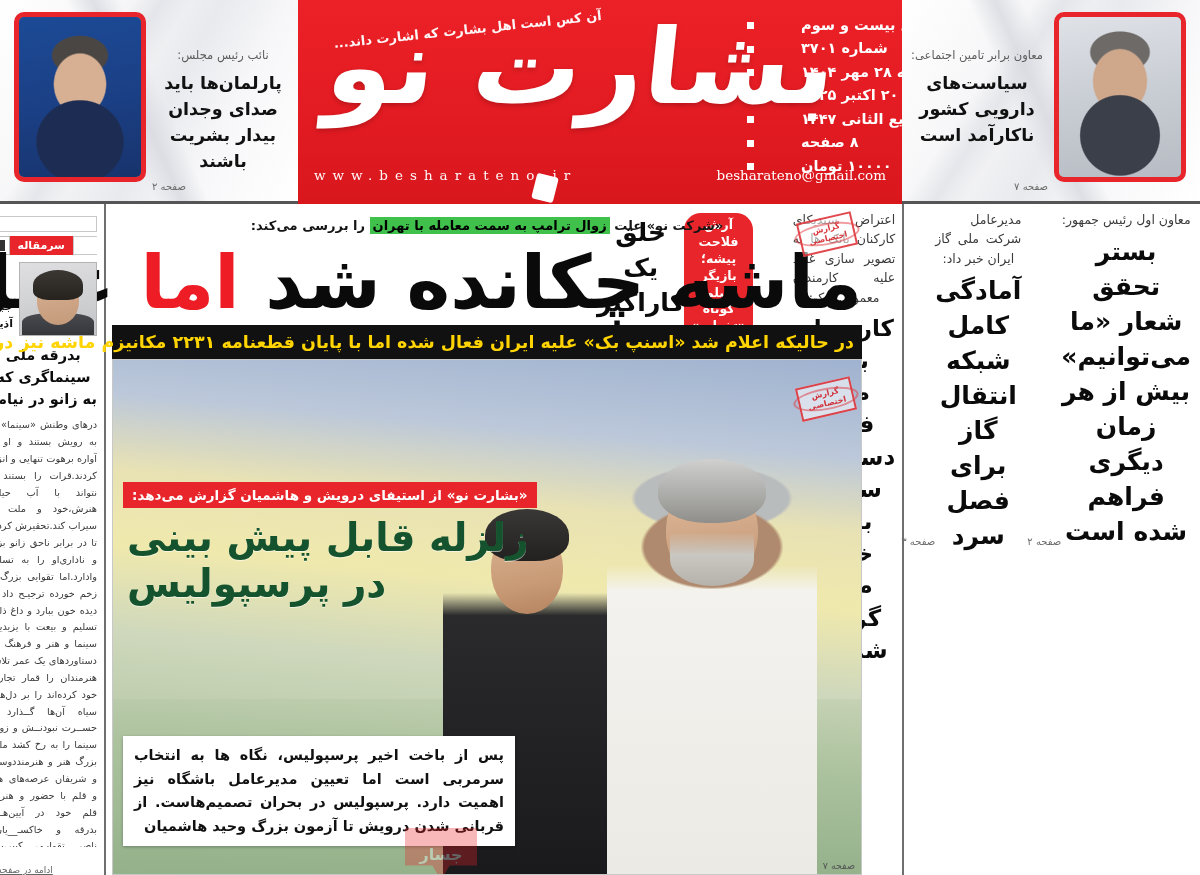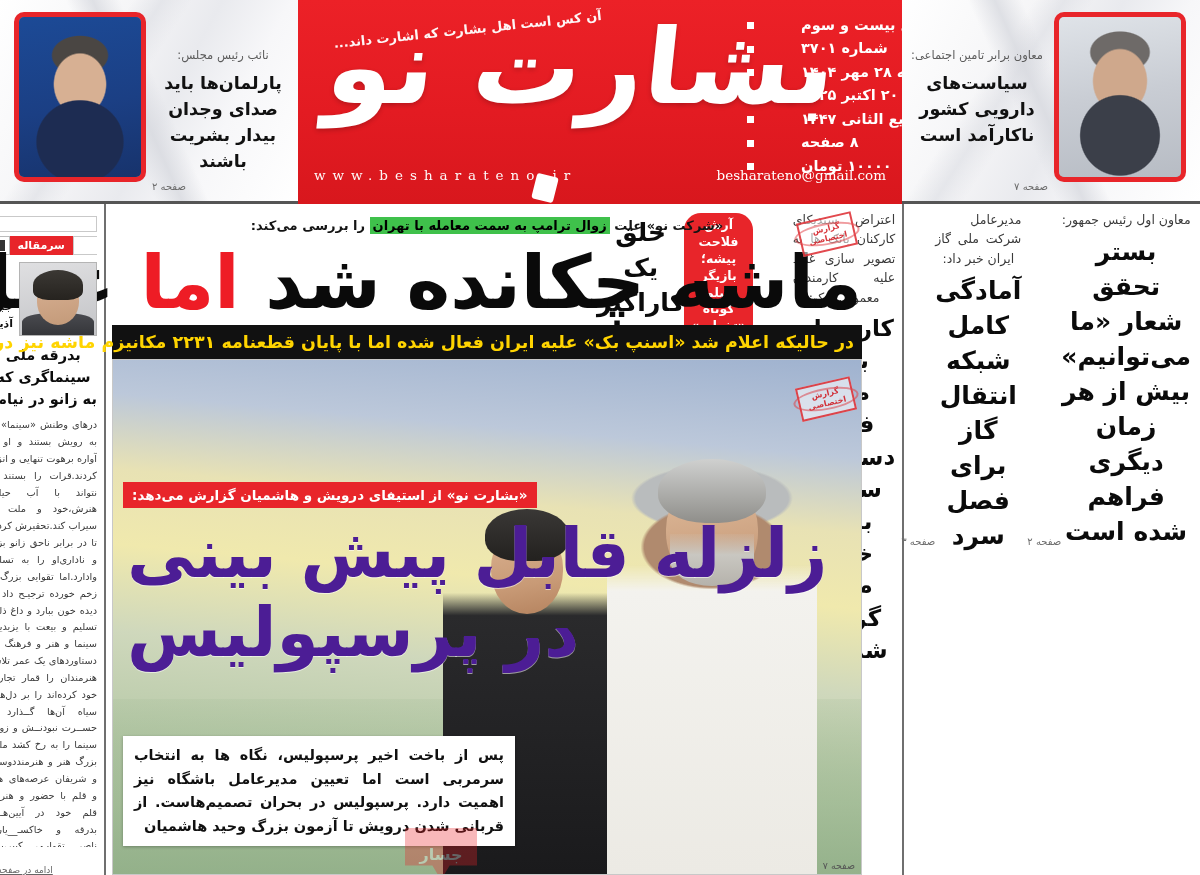--- a/index.html
+++ b/index.html
@@ -277,22 +277,22 @@
     background: linear-gradient(170deg,#dcb493 0%, #c89a76 64%, #b5835f 100%);
   }
   .feature-stamp { position: absolute; top: 14px; left: 14px; }
   .feature-redbar {
     position: absolute; top: 122px; left: 10px;
     background: #e8252a; color: #ffffff; font-size: 13.5px; font-weight: 700;
     padding: 5px 9px; white-space: nowrap; letter-spacing: -.1px;
   }
   .feature-head {
     position: absolute; top: 155px; left: 14px;
-    text-align: left; color: #4c1d95; font-weight: 700;
-    font-size: 68px; line-height: 1.16; letter-spacing: -1.2px;
+    text-align: left; color: #14532d; font-weight: 700;
+    font-size: 39px; line-height: 1.16; letter-spacing: -1.2px;
     text-shadow: 0 1px 0 rgba(255,255,255,.55);
     white-space: nowrap; direction: rtl;
   }
   .feature-caption {
     position: absolute; bottom: 28px; left: 10px; width: 392px;
     background: #fff; color: #111; font-size: 14.5px;
     line-height: 1.62; padding: 8px 11px; text-align: justify;
     box-shadow: 0 1px 3px rgba(0,0,0,.28); font-weight: 600;
   }
   .feature-wm {

